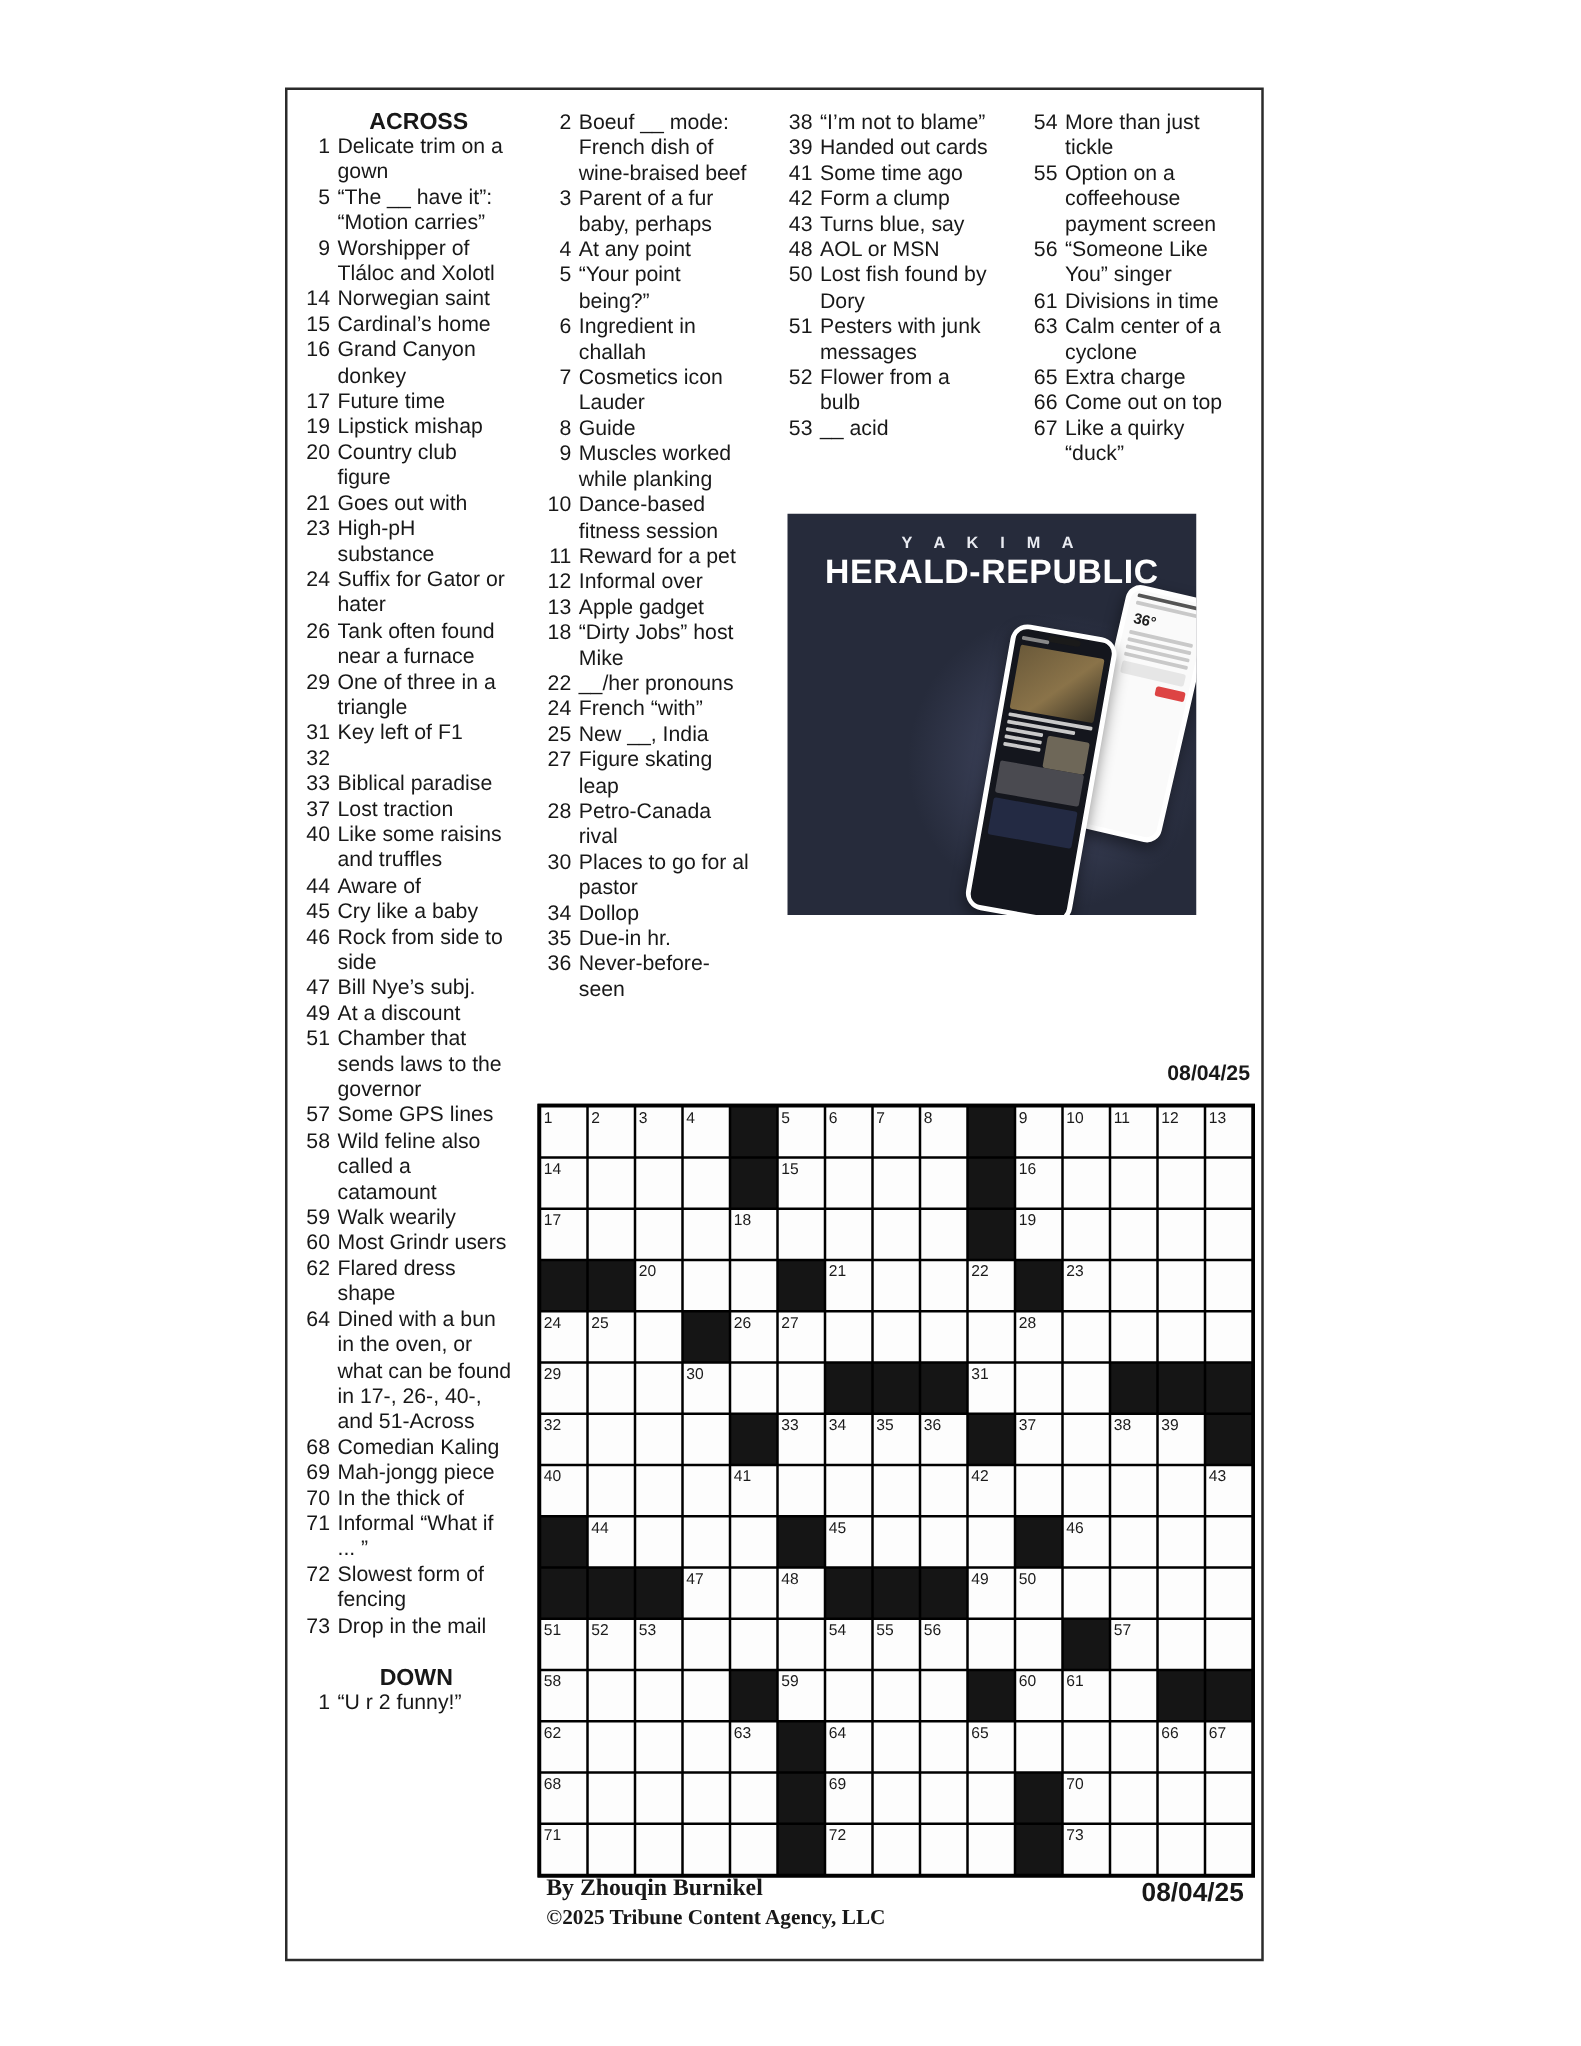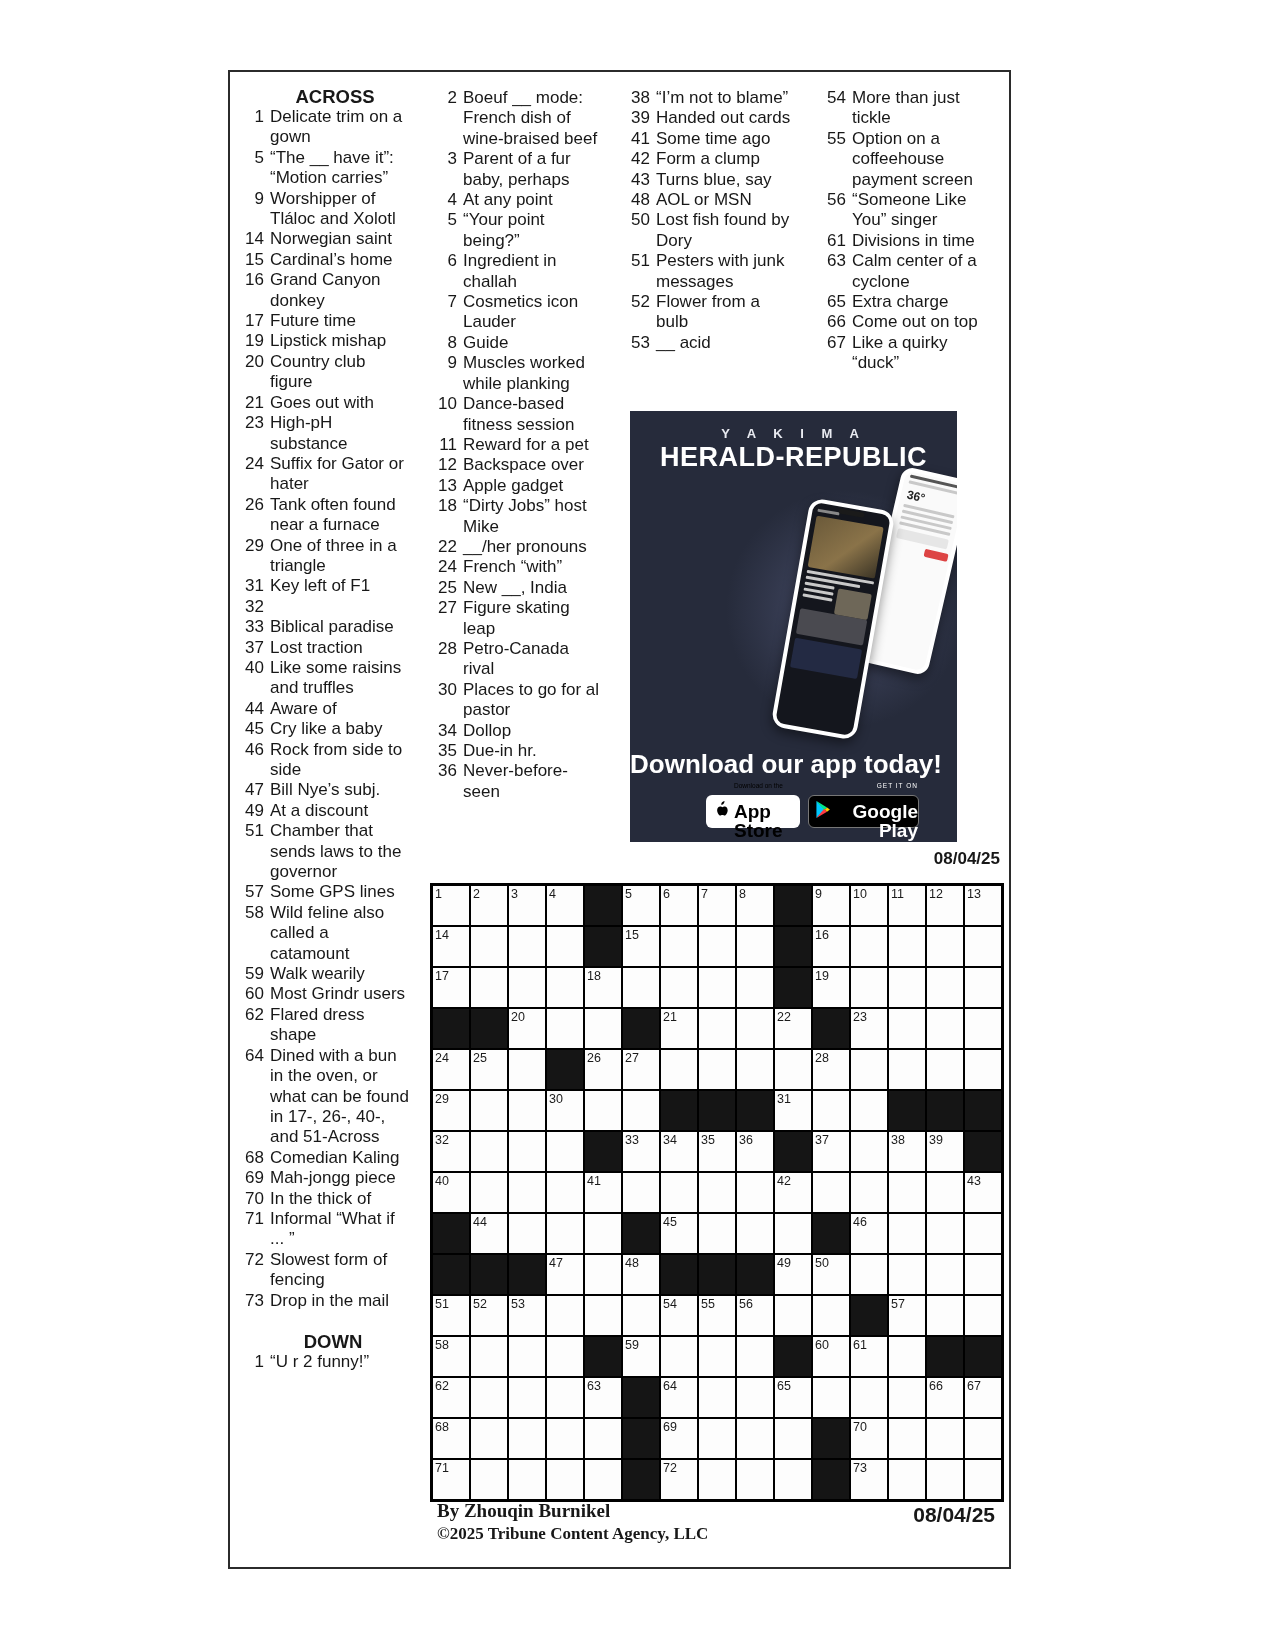--- a/index.html
+++ b/index.html
@@ -16,21 +16,21 @@
   .clue{display:flex;font-size:17px;line-height:20.4px;color:#181818;}
   .clue .num{flex:0 0 34px;text-align:right;margin-right:6px;}
   #col2 .clue .num{flex-basis:40px;}
   #col3 .clue .num{flex-basis:46px;}
   #col4 .clue .num{flex-basis:50px;}
   .clue .txt{flex:1;}
   .clue-header{font-weight:bold;font-size:18.5px;line-height:21px;text-align:center;padding-left:30px;width:150px;}
   .clue-header.down-h{margin-top:20px;padding-left:28px;}
 
   
-  .ad{position:absolute;left:630px;top:411px;width:327px;height:431px;background:#262b3b;overflow:hidden;}
+  .ad{position:absolute;left:630px;top:411px;width:327px;height:321px;background:#262b3b;overflow:hidden;}
   .ad-brand-top{margin-top:15px;text-align:center;color:#e9ebf1;font-size:13px;font-weight:bold;letter-spacing:7px;}
   .ad-brand-main{text-align:center;color:#fff;font-size:27px;font-weight:bold;letter-spacing:.5px;margin-top:1px;}
   .glow{position:absolute;right:-8px;top:78px;width:240px;height:240px;border-radius:50%;
         background:radial-gradient(circle,#474d69 0%,rgba(38,43,59,0) 70%);}
   .phone{position:absolute;background:#fff;box-shadow:0 5px 12px rgba(0,0,0,.45);}
   .phone-back{left:250px;top:60px;width:70px;height:200px;border-radius:12px;transform:rotate(13deg);}
   .phone-front{left:160px;top:92px;width:86px;height:232px;border-radius:14px;transform:rotate(10deg);}
   .screen{position:absolute;left:4px;top:4px;right:4px;bottom:4px;border-radius:9px;overflow:hidden;}
   .screen.light{background:#fafafa;}
   .screen.dark{background:#14161d;}
@@ -256,21 +256,21 @@
     <div class="clue">
       <span class="num">10</span>
       <span class="txt">Dance-based fitness session</span>
     </div>
     <div class="clue">
       <span class="num">11</span>
       <span class="txt">Reward for a pet</span>
     </div>
     <div class="clue">
       <span class="num">12</span>
-      <span class="txt">Backspace over</span>
+      <span class="txt">Informal over</span>
     </div>
     <div class="clue">
       <span class="num">13</span>
       <span class="txt">Apple gadget</span>
     </div>
     <div class="clue">
       <span class="num">18</span>
       <span class="txt">“Dirty Jobs” host Mike</span>
     </div>
     <div class="clue">

